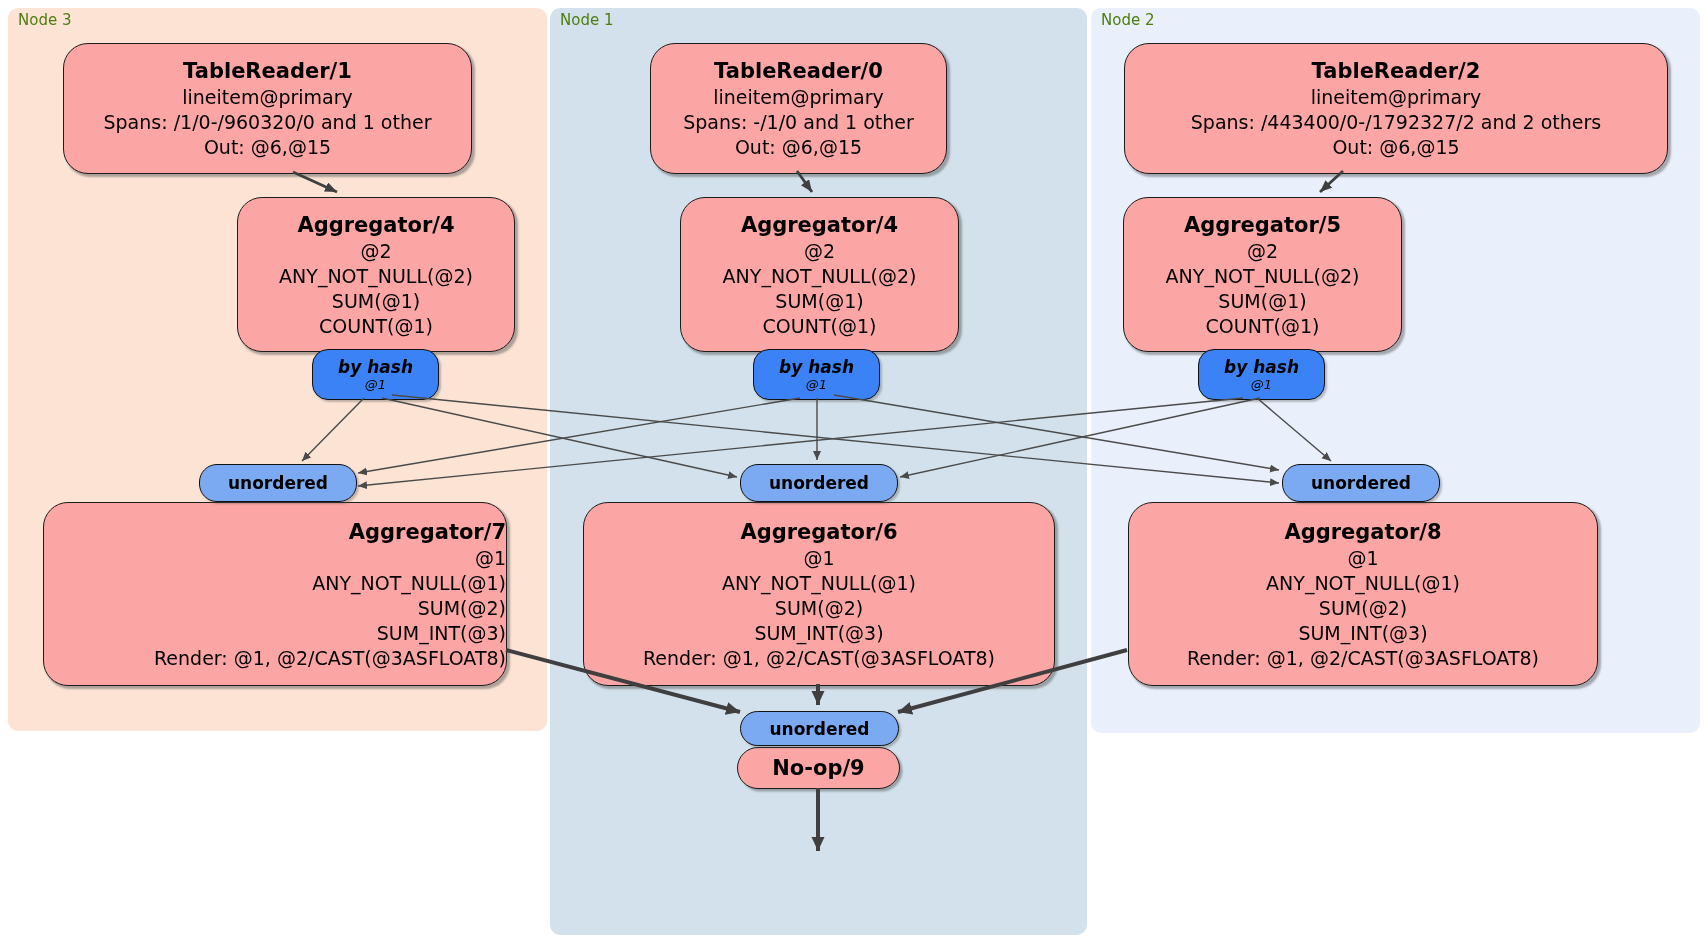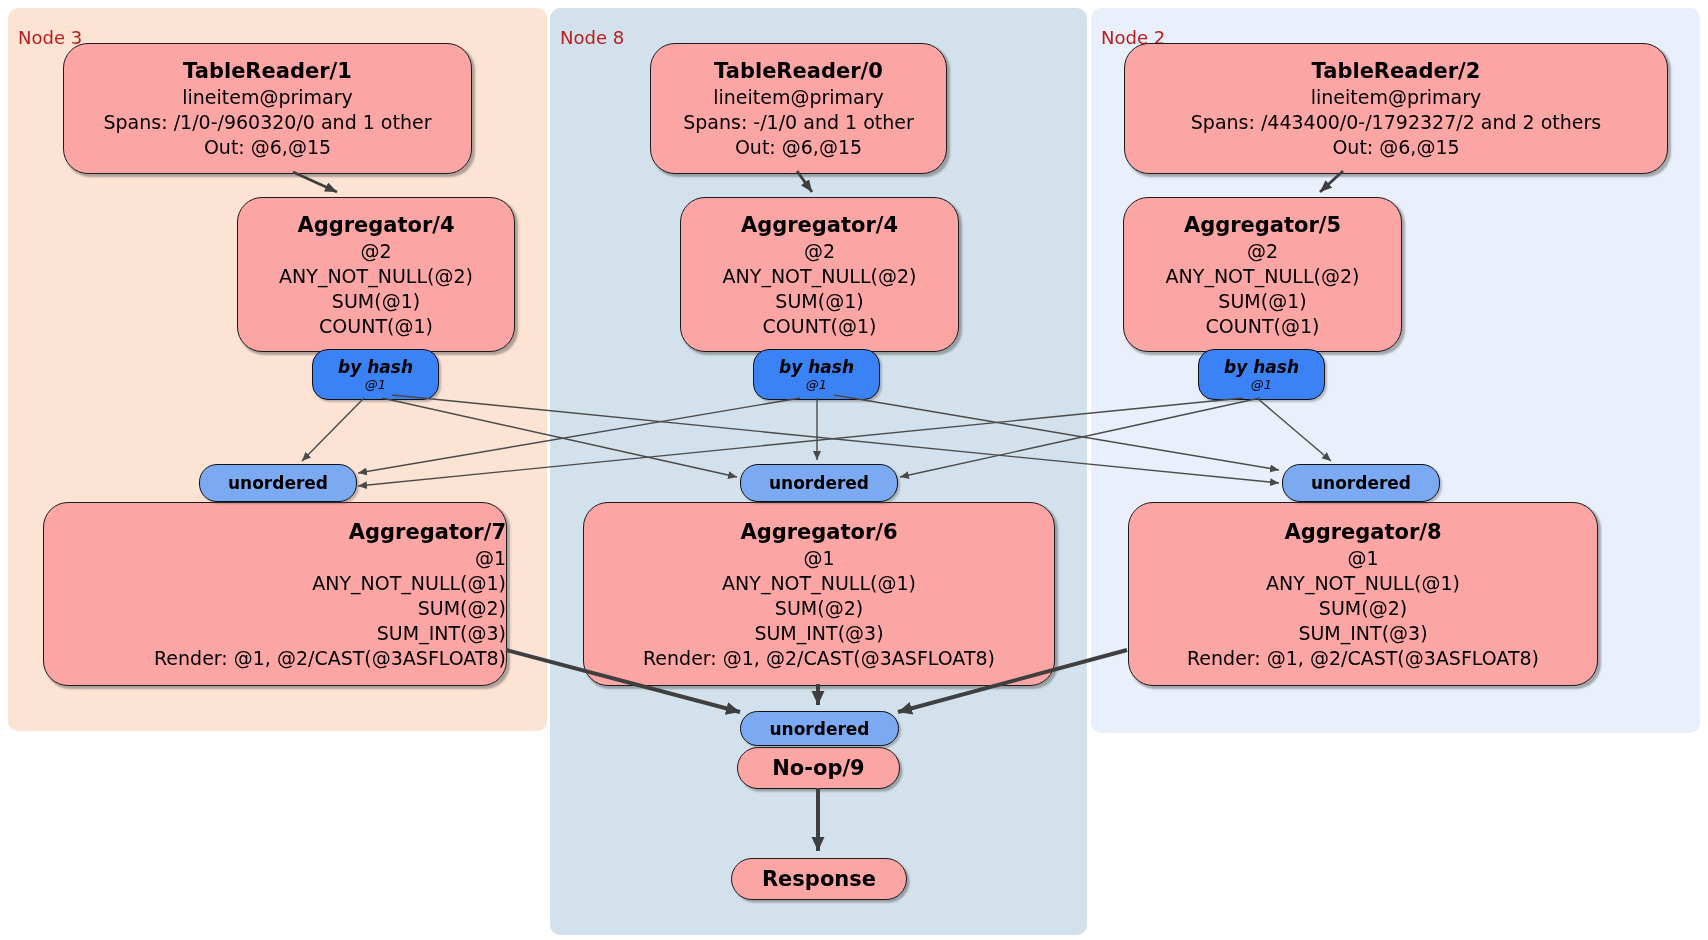--- a/index.html
+++ b/index.html
@@ -2,21 +2,21 @@
 <html><head>
 <meta charset="utf-8">
 <style>
   html,body{margin:0;padding:0;background:#ffffff;}
   body{width:1708px;height:940px;position:relative;overflow:hidden;
        font-family:"DejaVu Sans","Liberation Sans",sans-serif;color:#000;}
   .stage{position:absolute;left:0;top:0;width:1708px;height:940px;}
 
   
   .panel{position:absolute;border-radius:10px;z-index:1;}
-  .panel-label{position:absolute;left:10px;top:19px;font-size:18px;color:#b91c1c;}
+  .panel-label{position:absolute;left:10px;top:3px;font-size:15px;color:#4d7c0f;}
   .panel-node3{left:8px;top:8px;width:539px;height:723px;background:#fce3d4;}
   .panel-node1{left:550px;top:8px;width:537px;height:927px;background:#d2e1eb;}
   .panel-node2{left:1091px;top:8px;width:609px;height:725px;background:#e9effb;}
 
   
   .proc{position:absolute;background:#fca5a5;border:1.6px solid #1c1c1c;border-radius:25px;
         display:flex;flex-direction:column;align-items:center;justify-content:center;
         text-align:center;z-index:3;box-shadow:2.5px 2.5px 2px rgba(80,80,80,0.45);}
   .proc .title{font-size:21px;font-weight:bold;line-height:28px;}
   .proc .line{font-size:19px;line-height:25px;white-space:nowrap;}
@@ -57,21 +57,21 @@
 </style>
 </head>
 <body>
 
 <div class="stage">
 
   <div class="panel panel-node3">
     <span class="panel-label">Node 3</span>
   </div>
   <div class="panel panel-node1">
-    <span class="panel-label">Node 8</span>
+    <span class="panel-label">Node 1</span>
   </div>
   <div class="panel panel-node2">
     <span class="panel-label">Node 2</span>
   </div>
 
   <div class="proc tr1">
     <div class="title">TableReader/1</div>
     <div class="line">lineitem@primary</div>
     <div class="line">Spans: /1/0-/960320/0 and 1 other</div>
     <div class="line">Out: @6,@15</div>
@@ -149,23 +149,20 @@
     <div class="title">Aggregator/8</div>
     <div class="line">@1</div>
     <div class="line">ANY_NOT_NULL(@1)</div>
     <div class="line">SUM(@2)</div>
     <div class="line">SUM_INT(@3)</div>
     <div class="line">Render: @1, @2/CAST(@3ASFLOAT8)</div>
   </div>
 
   <div class="proc noop">
     <div class="title">No-op/9</div>
-  </div>
-  <div class="proc resp">
-    <div class="title">Response</div>
   </div>
 
   <svg class="edges" width="1708" height="940">
     <defs>
       <marker id="ah-thin" markerUnits="userSpaceOnUse" markerWidth="11" markerHeight="9" refX="9" refY="4" orient="auto">
         <path d="M0,0 L9,4 L0,8 z" fill="#4a4a4a"></path>
       </marker>
       <marker id="ah-med" markerUnits="userSpaceOnUse" markerWidth="14" markerHeight="11" refX="12" refY="5" orient="auto">
         <path d="M0,0 L12,5 L0,10 z" fill="#3f3f3f"></path>
       </marker>

